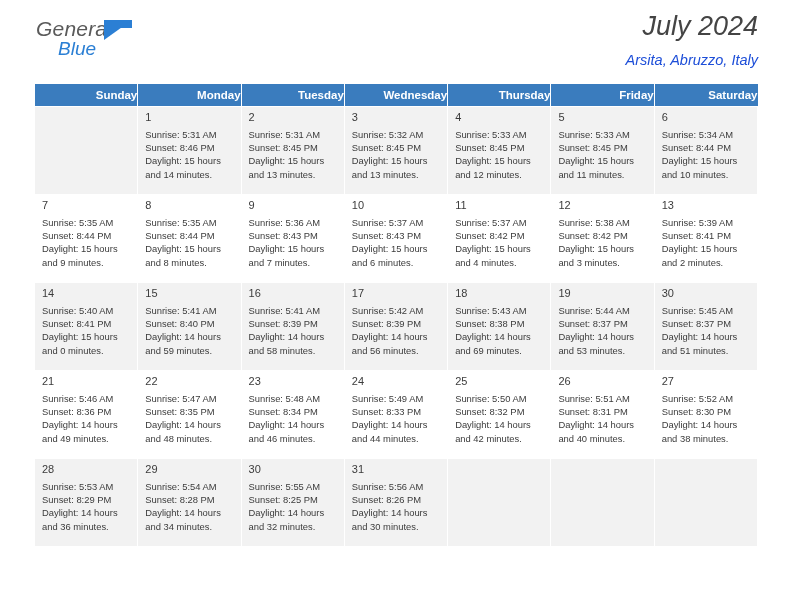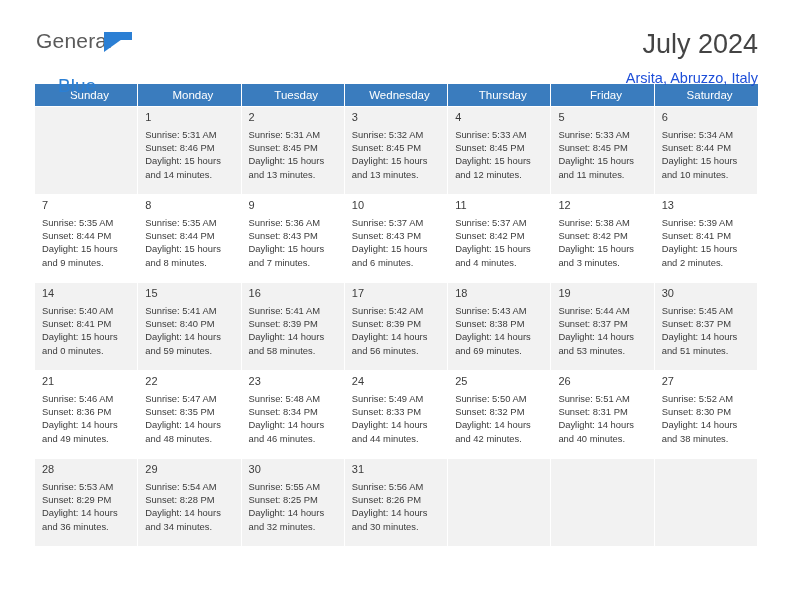--- a/index.html
+++ b/index.html
@@ -18,24 +18,25 @@
     position: relative;
     width: 792px;
     height: 612px;
     box-sizing: border-box;
     padding: 0 34px;
   }
   
   .header {
     display: flex;
     justify-content: space-between;
-    align-items: flex-start;
+    align-items: flex-end;
     padding-top: 30px;
     height: 68px;
     box-sizing: border-box;
+    font-style: italic;
   }
   .logo {
     position: relative;
     width: 120px;
     height: 50px;
     flex: 0 0 auto;
   }
   .logo-general {
     font-size: 21px;
     color: #5a5a5a;
@@ -45,21 +46,20 @@
     top: 0;
     left: 2px;
   }
   .logo-blue {
     font-size: 19px;
     color: #2b7fd4;
     line-height: 1;
     position: absolute;
     top: 21px;
     left: 24px;
-    margin-top: 25px;
   }
   .logo-flag {
     position: absolute;
     left: 70px;
     top: 2px;
     width: 0;
     height: 0;
     border-left: 28px solid #2b7fd4;
     border-bottom: 20px solid transparent;
   }
@@ -91,22 +91,22 @@
   .calendar {
     margin-top: 16px;
     border-collapse: collapse;
     width: 724px;
     table-layout: fixed;
   }
   .calendar th {
     background: #3a7cbe;
     color: #ffffff;
     font-size: 11.5px;
-    font-weight: normal;
-    text-align: center;
+    font-weight: bold;
+    text-align: right;
     padding: 5px 0 5px 7px;
     border: 1px solid #ffffff;
     border-top: none;
     border-bottom: none;
   }
   .calendar th:first-child { border-left: none; }
   .calendar th:last-child { border-right: none; }
   .calendar td {
     vertical-align: top;
     height: 88px;

